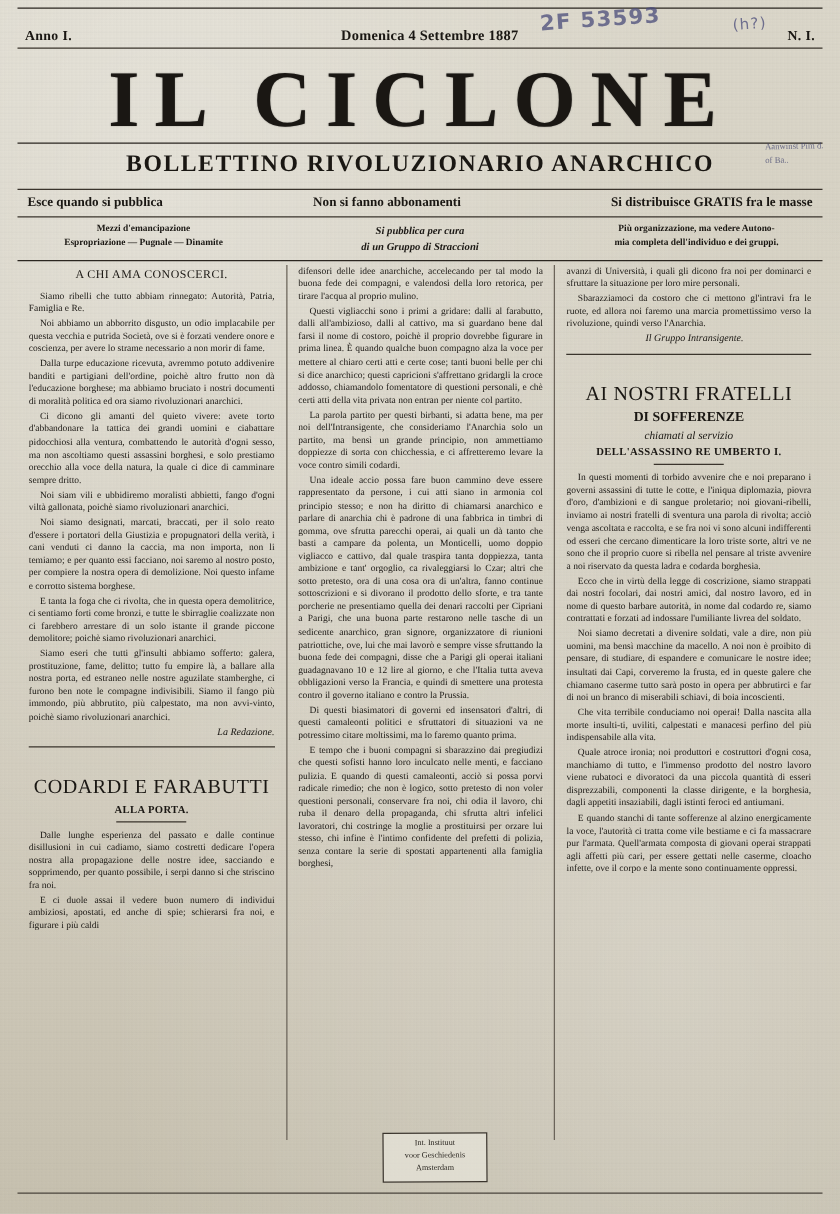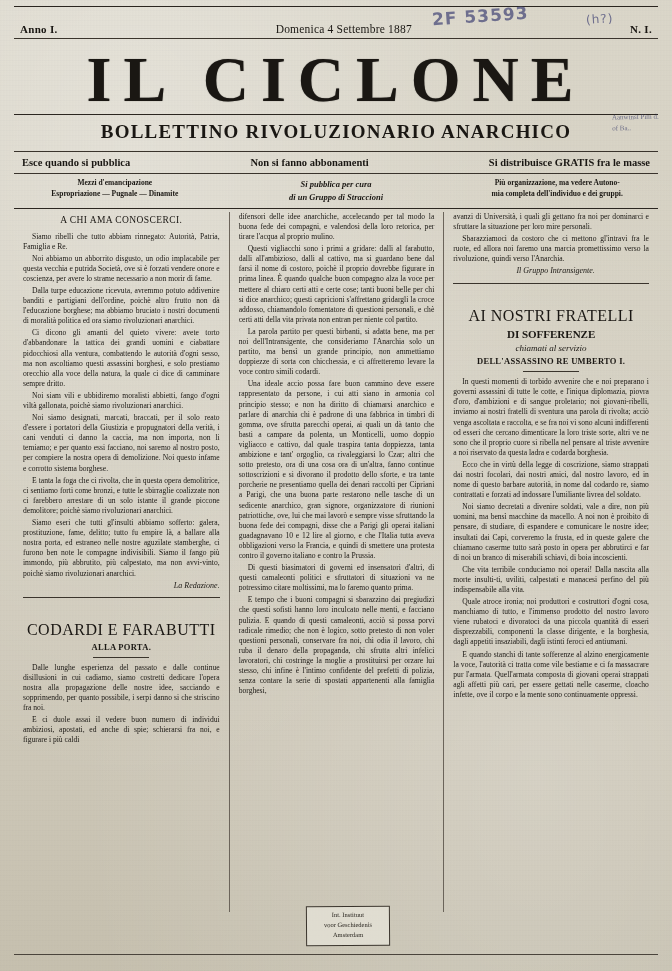--- a/index.html
+++ b/index.html
@@ -40,21 +40,21 @@
     opacity:.7;line-height:1.5;transform:rotate(-1deg);
   }
 
   .masthead-rule{border:0;border-top:1px solid #2b2620;margin:0;}
   .masthead-rule.thin{border-top:1px solid #3a342c;}
 
   .issue-line{
     display:flex;justify-content:space-between;align-items:baseline;
     font-size:11px;padding:16px 6px 3px 6px;letter-spacing:.3px;
   }
-  .issue-line .date{font-weight:normal;font-size:11.5px;letter-spacing:.2px;}
+  .issue-line .date{font-weight:bold;font-size:11.5px;letter-spacing:.2px;}
   .issue-line .vol,.issue-line .num{font-weight:bold;font-size:11px;}
 
   .title{
     text-align:center;
     font-family:"Liberation Serif", serif;
     font-weight:bold;
     font-size:64px;
     letter-spacing:12px;
     line-height:1.02;
     margin:8px 0 2px 0;
@@ -198,21 +198,21 @@
     <div class="col">
       <p class="noind">difensori delle idee anarchiche, accelecando per tal modo la buona fede dei compagni, e valendosi della loro retorica, per tirare l'acqua al proprio mulino.</p>
       <p>Questi vigliacchi sono i primi a gridare: dalli al farabutto, dalli all'ambizioso, dalli al cattivo, ma si guardano bene dal farsi il nome di costoro, poichè il proprio dovrebbe figurare in prima linea. È quando qualche buon compagno alza la voce per mettere al chiaro certi atti e certe cose; tanti buoni belle per chi si dice anarchico; questi capricioni s'affrettano gridargli la croce addosso, chiamandolo fomentatore di questioni personali, e chè certi atti della vita privata non entran per niente col partito.</p>
       <p>La parola partito per questi birbanti, si adatta bene, ma per noi dell'Intransigente, che consideriamo l'Anarchia solo un partito, ma bensì un grande principio, non ammettiamo doppiezze di sorta con chicchessia, e ci affretteremo levare la voce contro simili codardi.</p>
       <p>Una ideale accio possa fare buon cammino deve essere rappresentato da persone, i cui atti siano in armonia col principio stesso; e non ha diritto di chiamarsi anarchico e parlare di anarchia chi è padrone di una fabbrica in timbri di gomma, ove sfrutta parecchi operai, ai quali un dà tanto che basti a campare da polenta, un Monticelli, uomo doppio vigliacco e cattivo, dal quale traspira tanta doppiezza, tanta ambizione e tant' orgoglio, ca rivaleggiarsi lo Czar; altri che sotto pretesto, ora di una cosa ora di un'altra, fanno continue sottoscrizioni e si divorano il prodotto dello sforte, e tra tante porcherie ne presentiamo quella dei denari raccolti per Cipriani a Parigi, che una buona parte restarono nelle tasche di un sedicente anarchico, gran signore, organizzatore di riunioni patriottiche, ove, lui che mai lavorò e sempre visse sfruttando la buona fede dei compagni, disse che a Parigi gli operai italiani guadagnavano 10 e 12 lire al giorno, e che l'Italia tutta aveva obbligazioni verso la Francia, e quindi di smettere una protesta contro il governo italiano e contro la Prussia.</p>
       <p>Di questi biasimatori di governi ed insensatori d'altri, di questi camaleonti politici e sfruttatori di situazioni va ne potressimo citare moltissimi, ma lo faremo quanto prima.</p>
       <p>E tempo che i buoni compagni si sbarazzino dai pregiudizi che questi sofisti hanno loro inculcato nelle menti, e facciano pulizia. E quando di questi camaleonti, acciò si possa porvi radicale rimedio; che non è logico, sotto pretesto di non voler questioni personali, conservare fra noi, chi odia il lavoro, chi ruba il denaro della propaganda, chi sfrutta altri infelici lavoratori, chi costringe la moglie a prostituirsi per orzare lui stesso, chi infine è l'intimo confidente del prefetti di polizia, senza contare la serie di spostati appartenenti alla famiglia borghesi,</p>
     </div>
 
     <div class="col">
-      <p class="noind">avanzi di Università, i quali gli gettano fra noi per dominarci e sfruttare la situazione per loro mire personali.</p>
+      <p class="noind">avanzi di Università, i quali gli dicono fra noi per dominarci e sfruttare la situazione per loro mire personali.</p>
       <p>Sbarazziamoci da costoro che ci mettono gl'intravi fra le ruote, ed allora noi faremo una marcia promettissimo verso la rivoluzione, quindi verso l'Anarchia.</p>
       <p class="sig center">Il Gruppo Intransigente.</p>
       <div class="boxhead">
         <h2 class="head big">AI NOSTRI FRATELLI</h2>
         <div class="sub-head">DI SOFFERENZE</div>
         <div class="sub-head ital">chiamati al servizio</div>
         <div class="sub-head small">DELL'ASSASSINO RE UMBERTO I.</div>
         <hr class="rule-short">
       </div>
       <p>In questi momenti di torbido avvenire che e noi preparano i governi assassini di tutte le cotte, e l'iniqua diplomazia, piovra d'oro, d'ambizioni e di sangue proletario; noi giovani-ribelli, inviamo ai nostri fratelli di sventura una parola di rivolta; acciò venga ascoltata e raccolta, e se fra noi vi sono alcuni indifferenti od esseri che cercano dimenticare la loro triste sorte, altri ve ne sono che il proprio cuore si ribella nel pensare al triste avvenire a noi riservato da questa ladra e codarda borghesia.</p>

